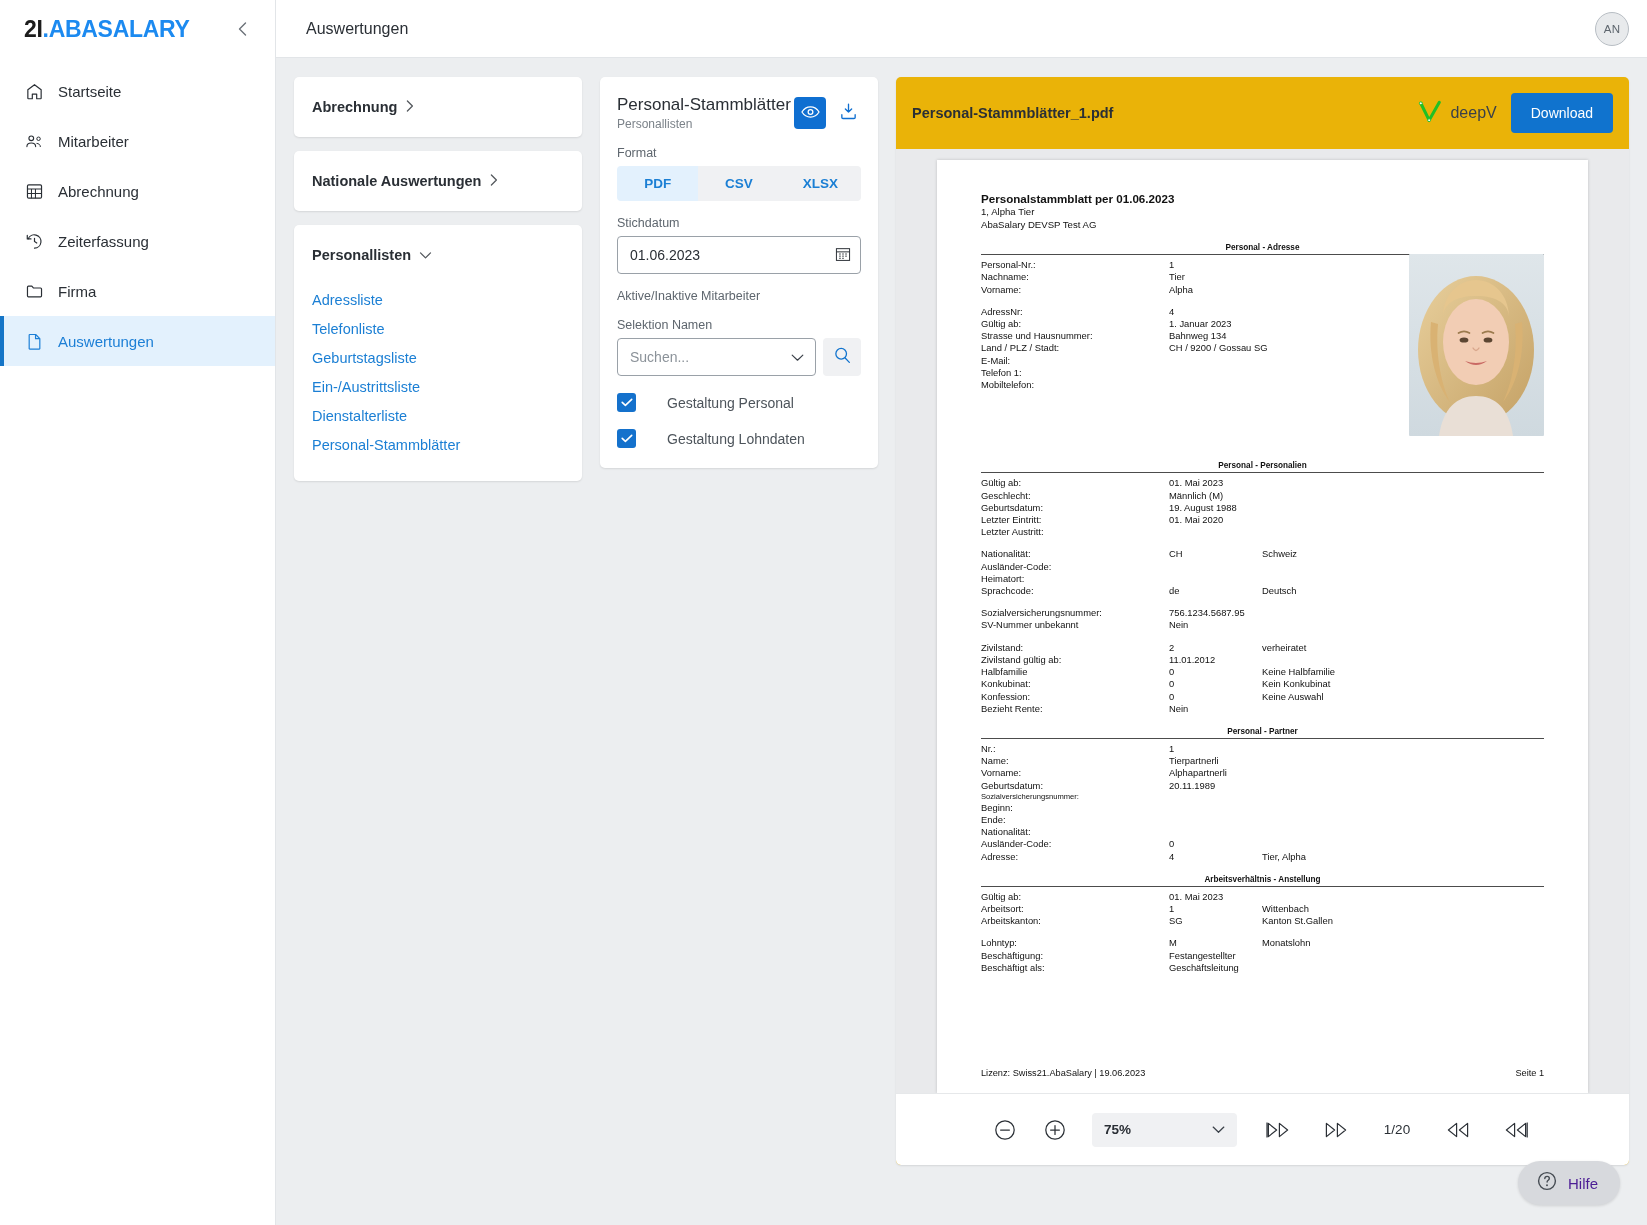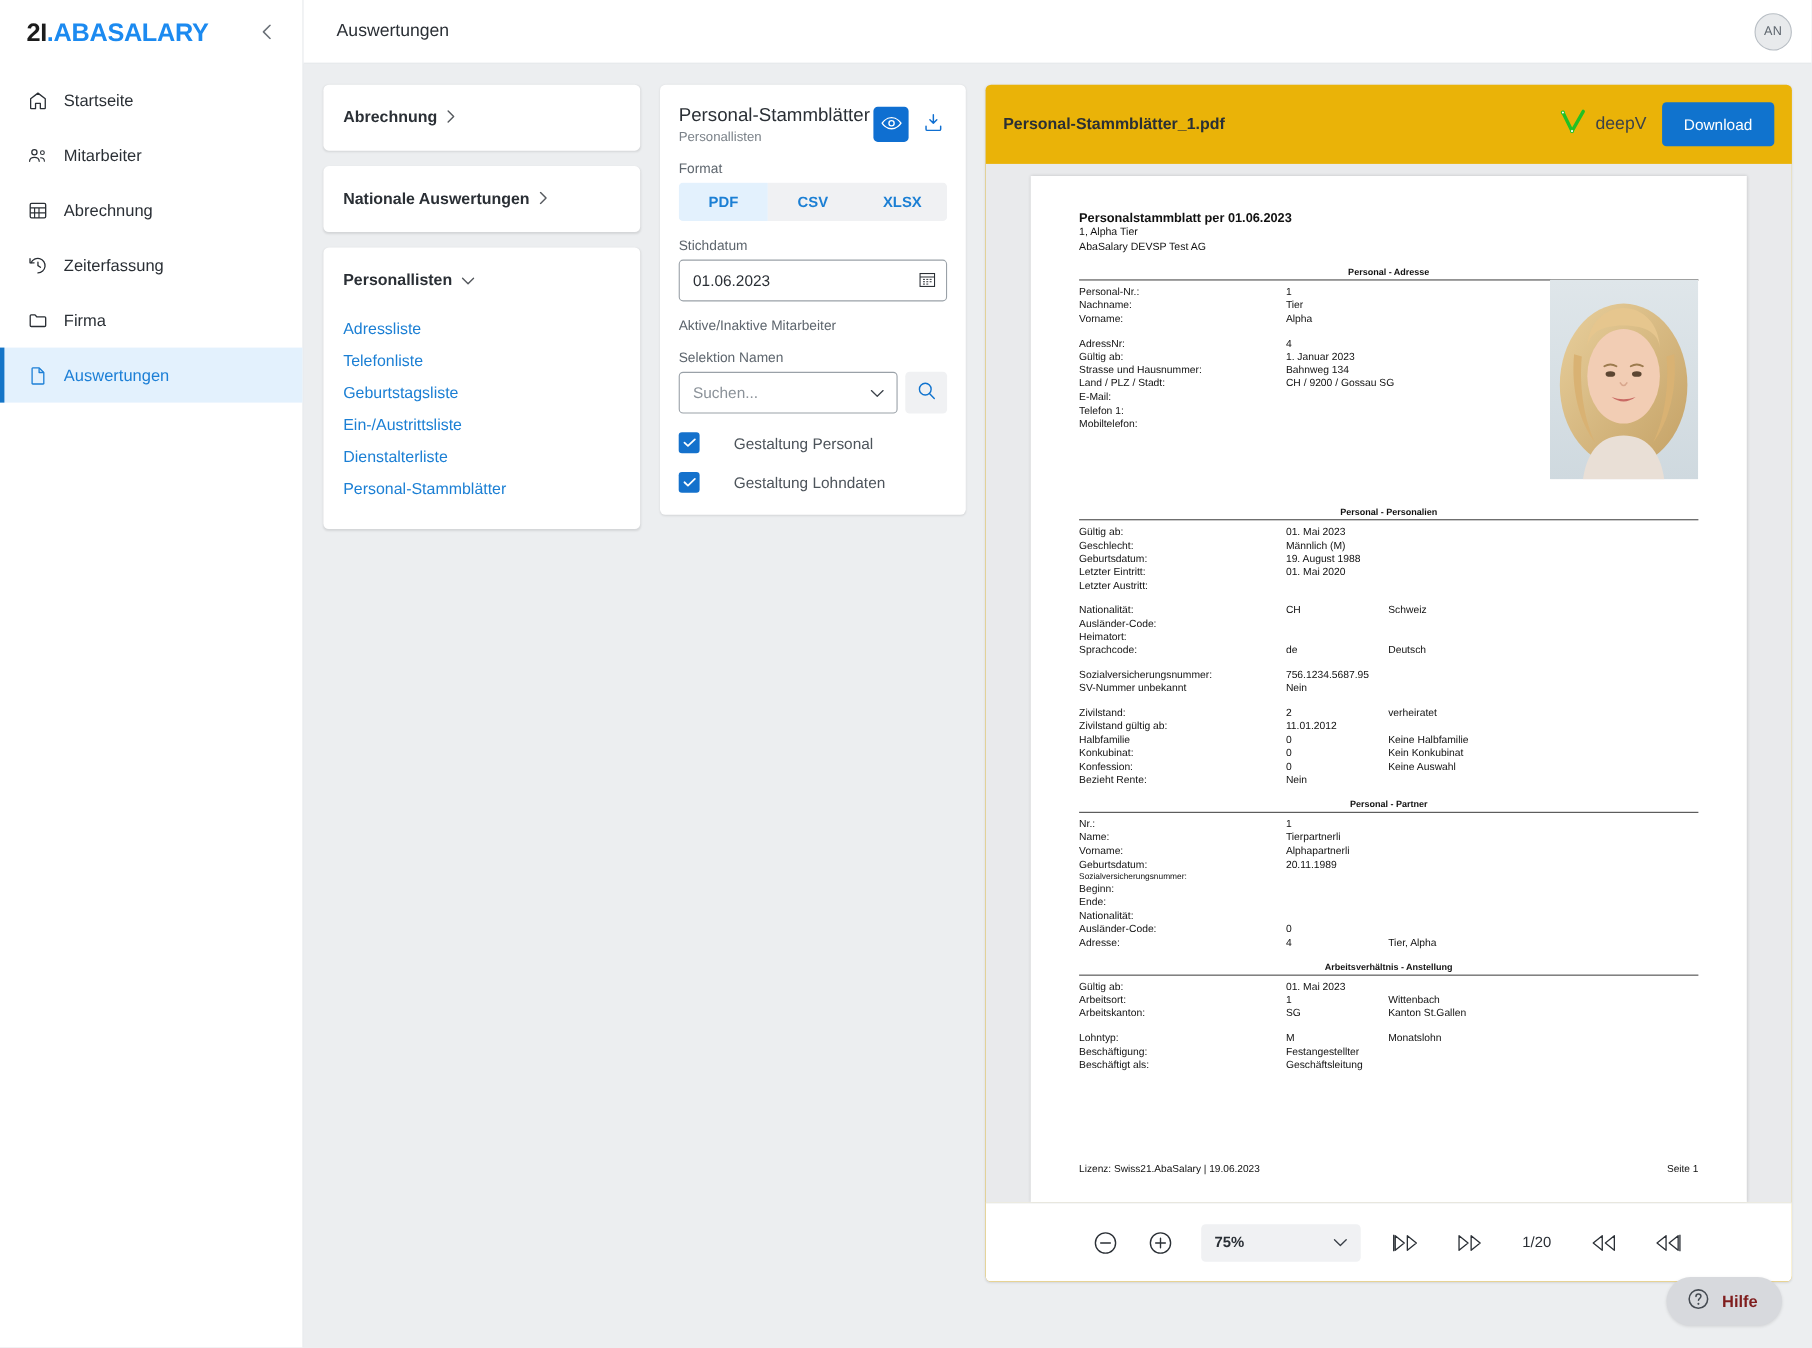--- a/index.html
+++ b/index.html
@@ -167,21 +167,21 @@
   .drow.tiny { font-size: 7.6px; }
   .dlabel { width: 188px; flex: 0 0 188px; }
   .dval { width: 93px; flex: 0 0 93px; }
   .dval2 { flex: 1; }
   .gap { height: 10px; }
   .photo {
     position: absolute; right: 44px; top: 94px; width: 135px; height: 182px;
     border-radius: 1px; overflow: hidden;
   }
   .pdf-footer {
-    position: absolute; left: 44px; right: 44px; bottom: 26px;
+    position: absolute; left: 44px; right: 44px; bottom: 15px;
     display: flex; justify-content: space-between; font-size: 9.2px; color: #111;
   }
 
   .viewer-foot {
     height: 72px; flex: 0 0 72px; display: flex; align-items: center; justify-content: center;
     gap: 24px; border-top: 1px solid #e6e8ea; background: #fff;
   }
   .zbtn { width: 26px; height: 26px; cursor: pointer; display: flex; align-items: center; justify-content: center; }
   .zoom-sel {
     width: 145px; height: 34px; background: #f0f1f3; border-radius: 4px;
@@ -190,21 +190,21 @@
   }
   .pg-btn { cursor: pointer; width: 34px; display: flex; align-items: center; justify-content: center; color: #2b3036; }
   .pg-ind { font-size: 13.5px; color: #2a2f35; min-width: 40px; text-align: center; }
 
   .help-btn {
     position: absolute; right: 27px; bottom: 20px;
     background: #d7d9dd; border-radius: 22px; height: 44px;
     display: flex; align-items: center; gap: 10px; padding: 0 22px 0 18px;
     cursor: pointer; box-shadow: 0 1px 3px rgba(0,0,0,.12);
   }
-  .help-text { font-size: 15px; font-weight: 700; color: #7f1d1d; }
+  .help-text { font-size: 15px; font-weight: 400; color: #4c1d95; }
 </style>
 </head>
 <body>
 
 <div class="app">
 
   <aside class="sidebar">
     <div class="brand-row">
       <div class="brand">
         <span class="b-21">2I</span><span class="b-dot">.</span><span class="b-name">ABASALARY</span>

